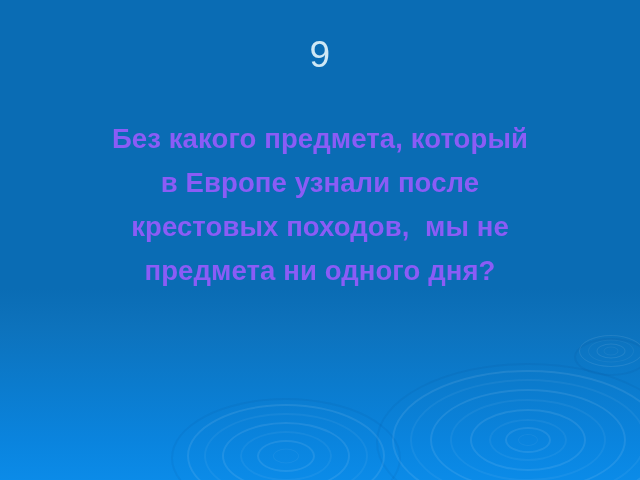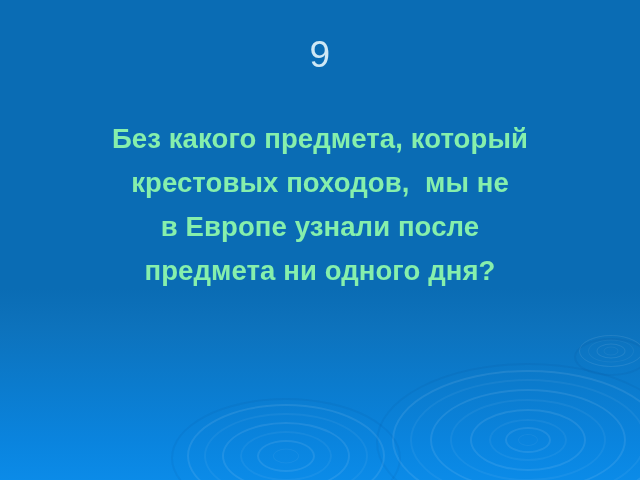--- a/index.html
+++ b/index.html
@@ -68,21 +68,21 @@
     top: 117px;
     left: 30px;
     width: 580px;
     text-align: center;
   }
 
   .body-line {
     font-size: 27.5px;
     line-height: 44px;
     font-weight: bold;
-    color: #86efac;
+    color: #8b5cf6;
     white-space: pre;
     letter-spacing: 0.1px;
   }
 </style>
 </head>
 <body>
 
 <div class="slide">
 
   <div class="slide-bg"></div>
@@ -118,18 +118,18 @@
       <div class="ripple" style="left:286px; top:456px; width:54px;  height:28px;  border-width:2px;"></div>
       <div class="ripple faint" style="left:286px; top:456px; width:24px;  height:13px;  border-width:1.5px;"></div>
     </div>
 
   </div>
 
   <div class="slide-title">9</div>
 
   <div class="body-block">
     <div class="body-line">Без какого предмета, который</div>
+    <div class="body-line">в Европе узнали после</div>
     <div class="body-line">крестовых походов,  мы не</div>
-    <div class="body-line">в Европе узнали после</div>
     <div class="body-line">предмета ни одного дня?</div>
   </div>
 
 </div>
 
 </body></html>

